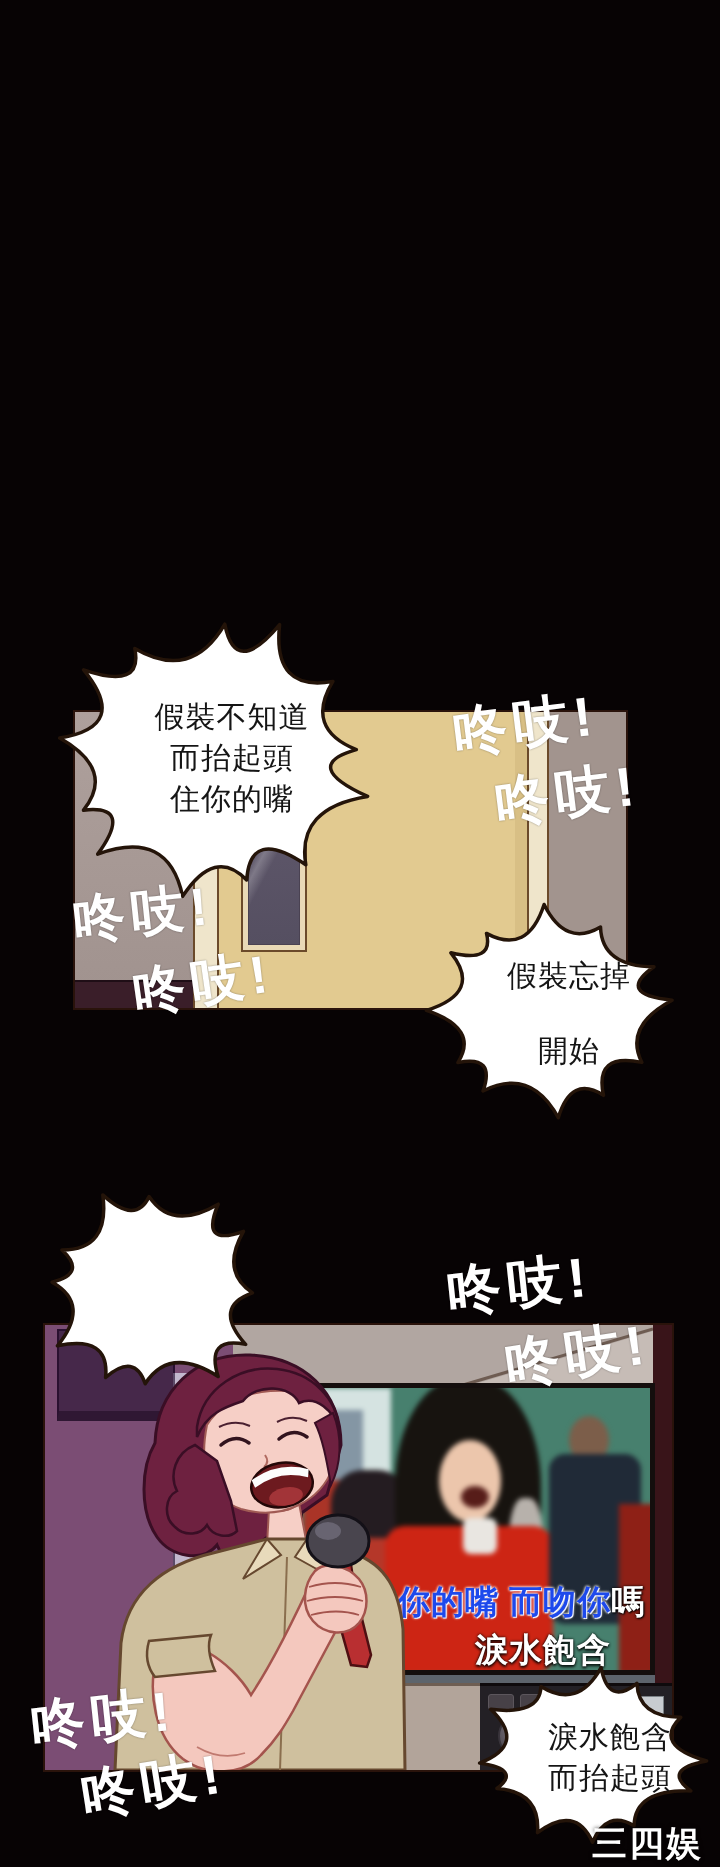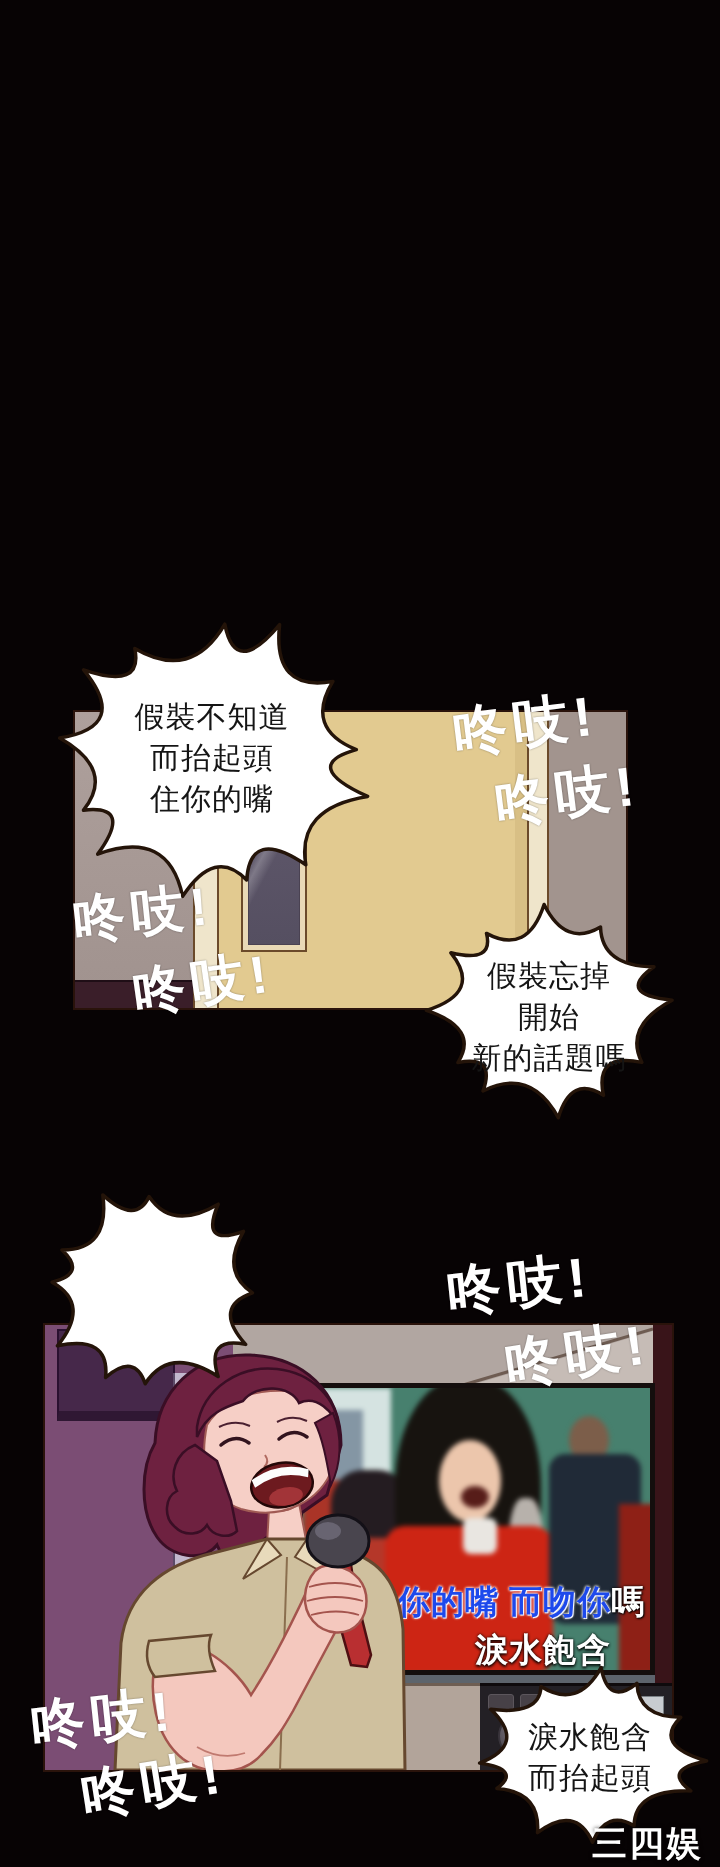--- a/index.html
+++ b/index.html
@@ -49,21 +49,21 @@
   .mk-btn{position:absolute;width:26px;height:16px;border-radius:3px;background:#474147;border:1px solid #5c565c;}
   .mk-knob{position:absolute;border-radius:50%;background:radial-gradient(circle at 38% 35%, #79737c, #4a444c 70%);border:2px solid #39343b;}
   .mk-dot{position:absolute;width:6px;height:6px;border-radius:50%;background:#8d8791;}
   .mk-display{position:absolute;left:148px;top:10px;width:36px;height:22px;background:#c8ccd0;border:1px solid #7b8186;}
 
   
   .bubble{position:absolute;z-index:5;}
   .bubble path{fill:#ffffff;stroke:#241409;stroke-width:3.5;stroke-linejoin:round;}
   .bubble-text{
     position:absolute;z-index:6;display:flex;flex-direction:column;justify-content:center;align-items:center;
-    color:#151515;font-size:30px;line-height:41px;font-weight:500;letter-spacing:1px;text-align:center;white-space:nowrap;
+    color:#151515;font-size:30px;line-height:41px;font-weight:500;letter-spacing:1px;text-align:center;white-space:nowrap;margin-left:20px;
   }
 
   
   .sfx{position:absolute;z-index:7;color:#fff;font-weight:bold;white-space:nowrap;
        letter-spacing:6px;text-shadow:0 0 2px rgba(0,0,0,.4);}
 
   .watermark{position:absolute;z-index:8;font-size:35px;font-weight:bold;color:#fff;
              letter-spacing:2px;text-shadow:0 0 4px rgba(0,0,0,.8);}
 
   .blob{position:absolute;}
@@ -180,21 +180,20 @@
     <span>而抬起頭</span>
     <span>住你的嘴</span>
   </div>
 
   <svg class="bubble" style="left:423px;top:899px;" width="252" height="222" viewBox="0 0 252 222">
     <path d="M 121.1 5.5 Q 142.6 48.6 177.5 28.0 Q 178.8 67.4 231.0 67.8 Q 192.2 95.3 249.1 101.2 Q 200.7 127.0 218.8 163.4 Q 171.2 153.1 180.5 196.4 Q 148.2 175.5 135.3 218.7 Q 107.8 167.9 60.0 192.0 Q 73.0 155.7 34.9 163.6 Q 56.6 129.3 3.4 111.4 Q 60.0 93.6 27.9 53.8 Q 71.0 64.4 63.5 34.4 Q 104.6 56.5 121.1 5.5 Z"></path>
   </svg>
   <div class="bubble-text" style="left:439px;top:955px;width:220px;height:116px;justify-content:space-between;">
     <span>假裝忘掉</span>
     <span>開始</span>
-    <span>新的話題嗎</span>
   </div>
 
   <svg class="bubble" style="left:38px;top:1180px;" width="232" height="220" viewBox="0 0 232 220">
     <path d="M 111.1 16.5 Q 134.1 51.2 180.2 24.2 Q 161.5 67.3 205.5 51.3 Q 182.4 91.4 214.5 112.9 Q 174.2 126.8 207.6 164.4 Q 167.4 156.2 180.1 196.5 Q 131.7 165.6 107.2 203.7 Q 96.7 172.4 67.6 197.5 Q 71.9 154.6 19.4 165.8 Q 53.3 124.1 14.1 102.2 Q 49.2 93.5 24.0 70.0 Q 72.1 70.1 64.8 14.9 Q 97.8 45.2 111.1 16.5 Z"></path>
   </svg>
 
   <svg class="bubble" style="left:470px;top:1663px;" width="240" height="186" viewBox="0 0 240 186">
     <path d="M 131.1 4.6 Q 138.4 43.4 166.9 20.3 Q 168.3 54.2 210.8 54.3 Q 182.3 82.1 236.6 98.0 Q 191.4 106.4 220.8 127.9 Q 164.7 126.3 164.1 162.8 Q 136.8 146.3 122.5 179.2 Q 105.2 141.2 67.5 169.7 Q 70.5 128.7 26.9 125.5 Q 52.1 106.6 9.6 100.1 Q 57.6 81.7 20.8 46.3 Q 69.9 52.5 71.0 23.5 Q 107.7 46.6 131.1 4.6 Z"></path>
   </svg>
   <div class="bubble-text" style="left:490px;top:1714px;width:200px;height:86px;">

